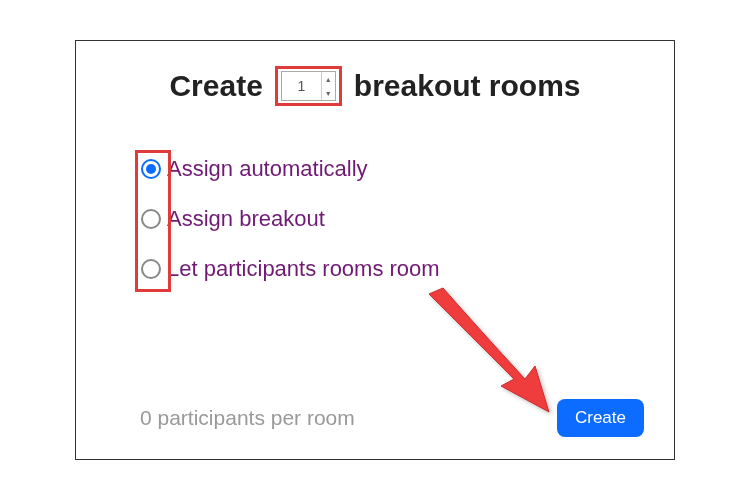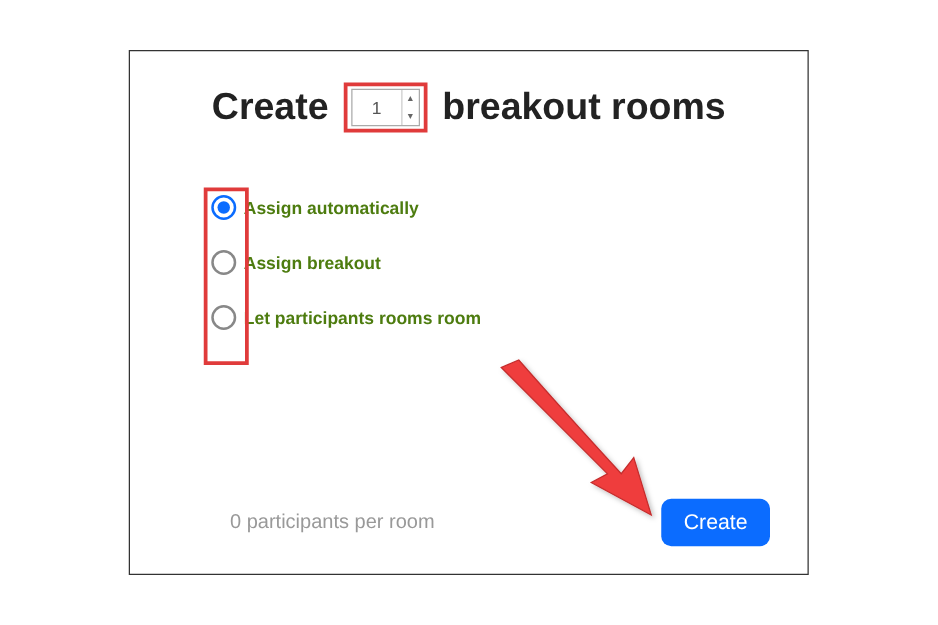--- a/index.html
+++ b/index.html
@@ -6,21 +6,21 @@
     body {
       width: 750px;
       height: 500px;
       background: #ffffff;
       font-family: Arial, Helvetica, sans-serif;
       display: flex;
       align-items: center;
       justify-content: center;
     }
     .dialog {
-      width: 544px;
+      width: 600px;
       height: 420px;
       border: 1px solid #333;
       background: #fff;
       position: relative;
       padding: 20px 30px;
     }
     .title-row {
       display: flex;
       align-items: center;
       justify-content: center;
@@ -102,37 +102,36 @@
       border-color: #0b6cff;
     }
     .radio.selected::after {
       content: "";
       width: 10px;
       height: 10px;
       background: #0b6cff;
       border-radius: 50%;
     }
     .radio-label {
-      font-size: 14px;
-      color: #4d7c0f;
-      font-weight: bold;
+      font-size: 22px;
+      color: #701a75;
     }
     .footer {
       position: absolute;
       bottom: 22px;
       left: 30px;
       right: 30px;
       display: flex;
       align-items: center;
       justify-content: space-between;
     }
     .participants-text {
-      font-size: 16px;
+      font-size: 21px;
       color: #999;
-      margin-left: 50px;
+      margin-left: 34px;
     }
     .create-btn {
       background: #0b6cff;
       color: #fff;
       font-size: 17px;
       padding: 9px 18px;
       border: none;
       border-radius: 8px;
       cursor: pointer;
     }

